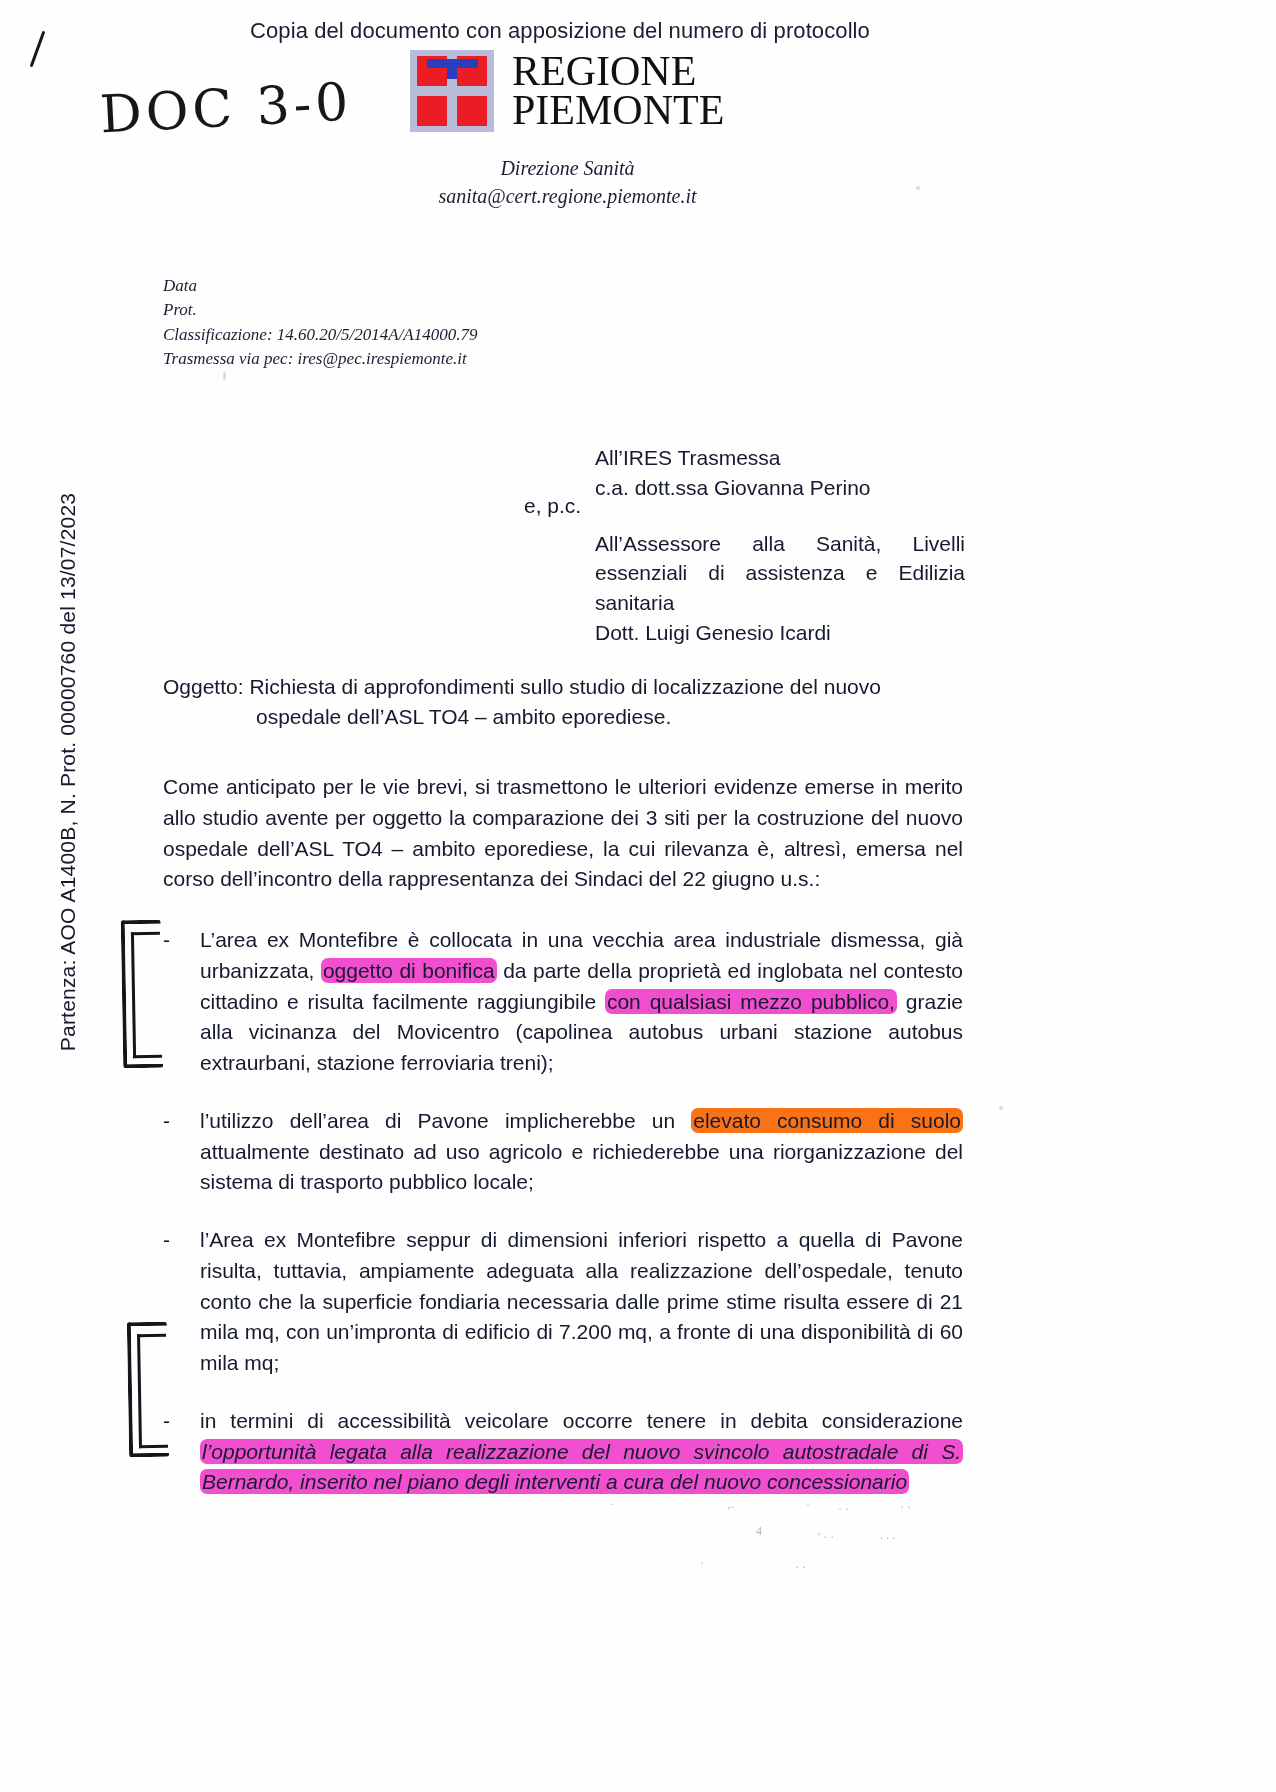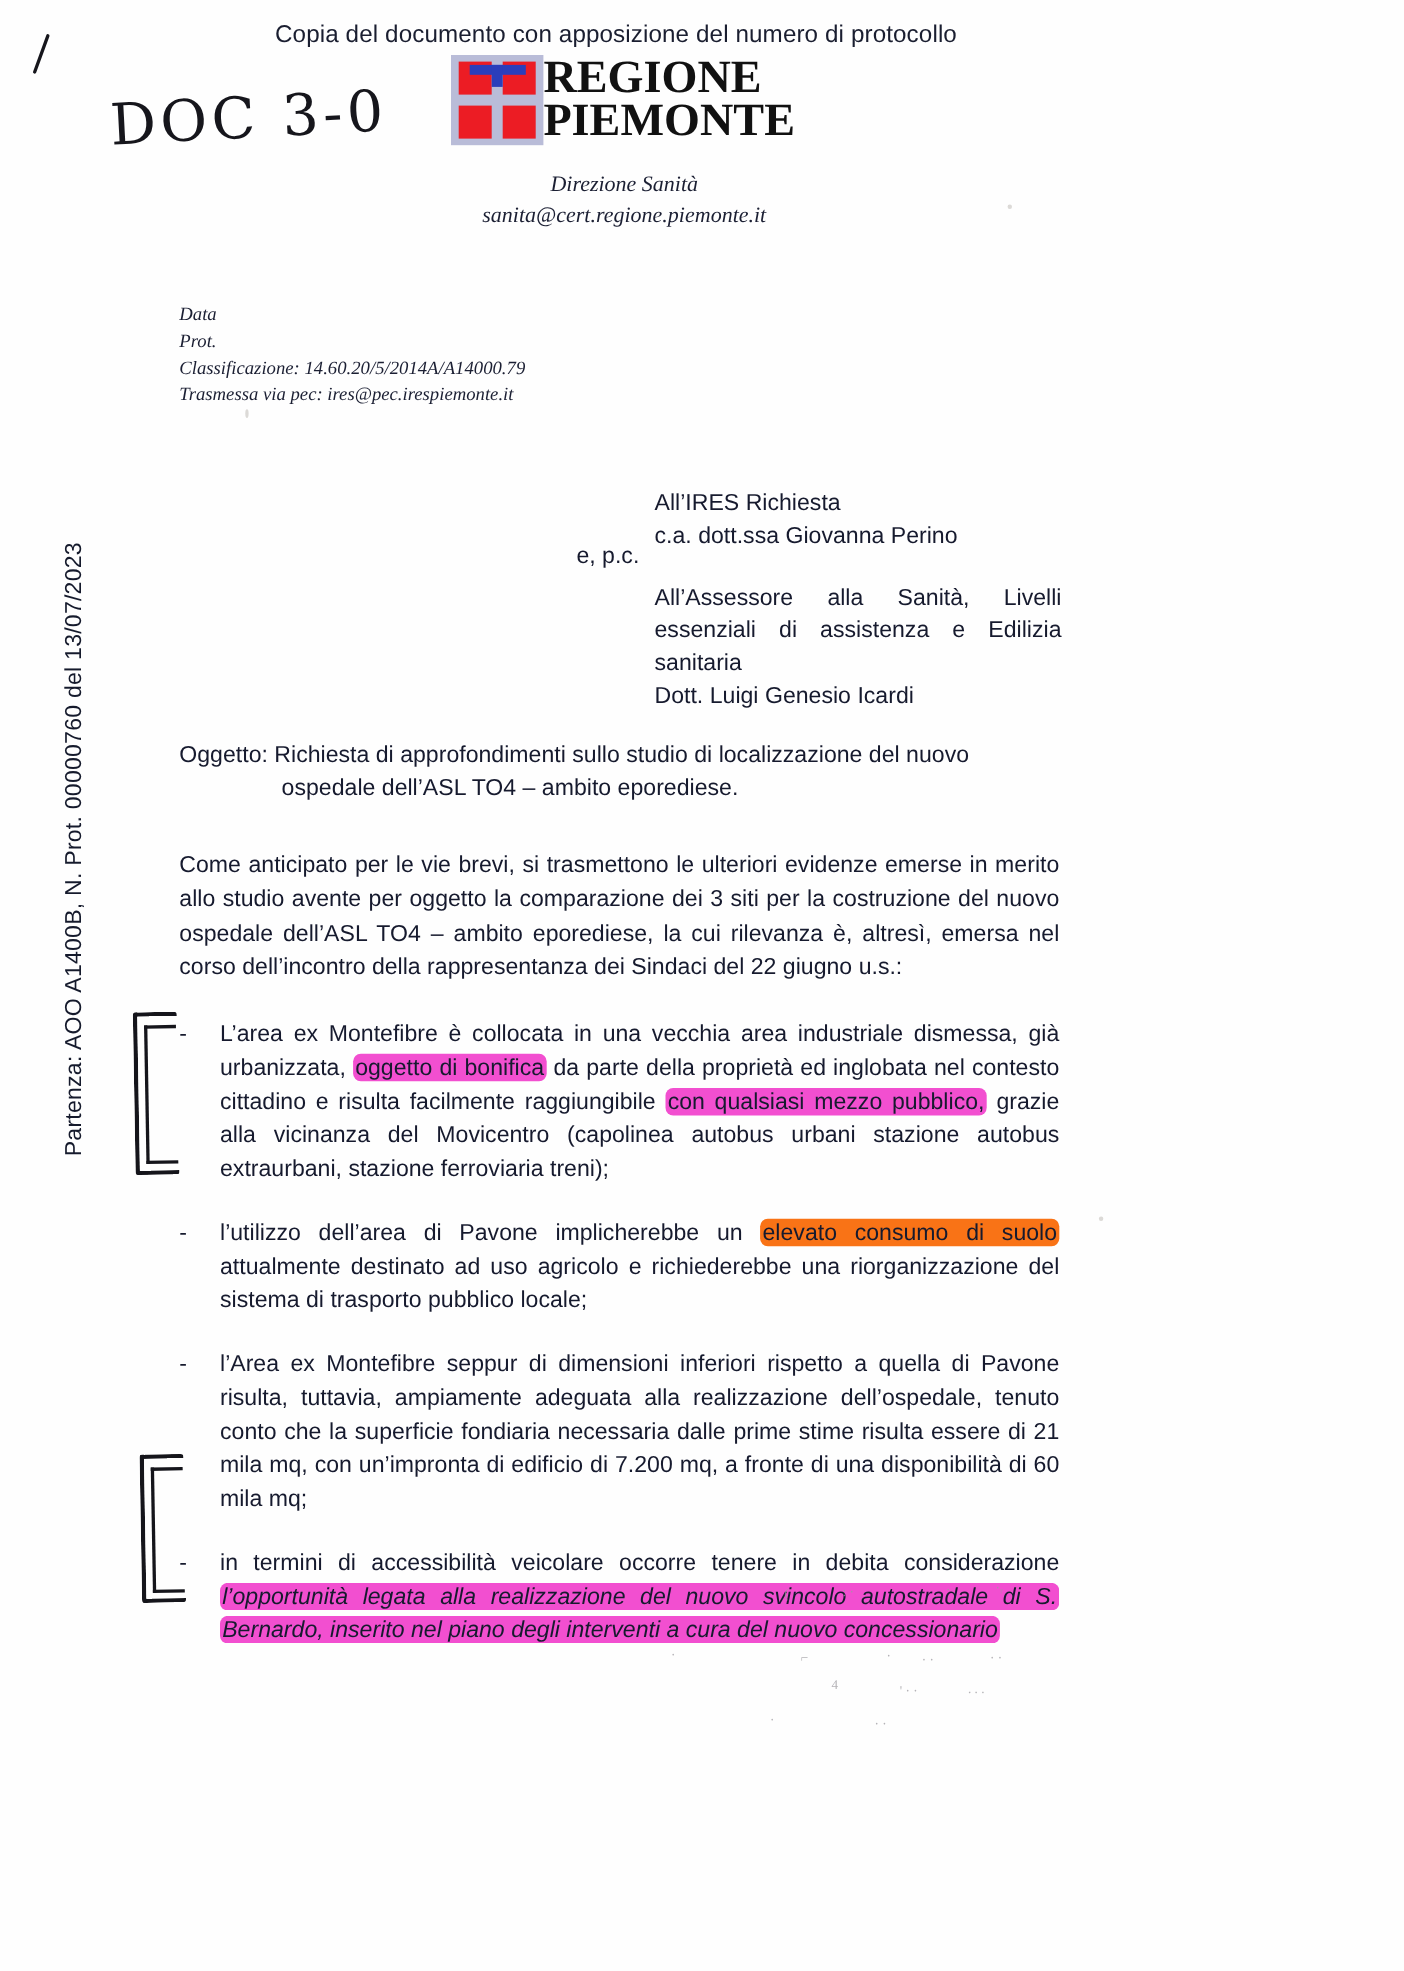--- a/index.html
+++ b/index.html
@@ -90,23 +90,23 @@
   }
   .crest .blue-stem {
     position: absolute;
     left: 37px;
     top: 9px;
     width: 10px;
     height: 20px;
     background: #2b3ebb;
   }
   .logo-text {
-    margin-left: 0;
+    margin-left: 18px;
     font-family: "Liberation Serif", serif;
-    font-weight: 700;
+    font-weight: 400;
     line-height: .92;
     color: #111;
   }
   .logo-text .l1 { font-size: 42px; letter-spacing: 0px; display: block; }
   .logo-text .l2 { font-size: 42px; letter-spacing: 0px; display: block; }
 
   
   .dept {
     position: absolute;
     top: 155px;
@@ -325,21 +325,21 @@
     <div>Data</div>
     <div>Prot.</div>
     <div>Classificazione: 14.60.20/5/2014A/A14000.79</div>
     <div>Trasmessa via pec: ires@pec.irespiemonte.it</div>
   </div>
 
   <div class="vstamp">Partenza: AOO A1400B, N. Prot. 00000760 del 13/07/2023</div>
 
   <div class="epc">e, p.c.</div>
   <div class="addr">
-    <div>All’IRES Richiesta</div>
+    <div>All’IRES Trasmessa</div>
     <div>c.a. dott.ssa Giovanna Perino</div>
     <div style="height:26px"></div>
     <div class="just">All’Assessore alla Sanità, Livelli essenziali di assistenza e Edilizia sanitaria</div>
     <div>Dott. Luigi Genesio Icardi</div>
   </div>
 
   <div class="oggetto">
     <span>Oggetto:</span>
     <span>Richiesta di approfondimenti sullo studio di localizzazione del nuovo</span>
     <span class="ind">ospedale dell’ASL TO4 – ambito eporediese.</span>

